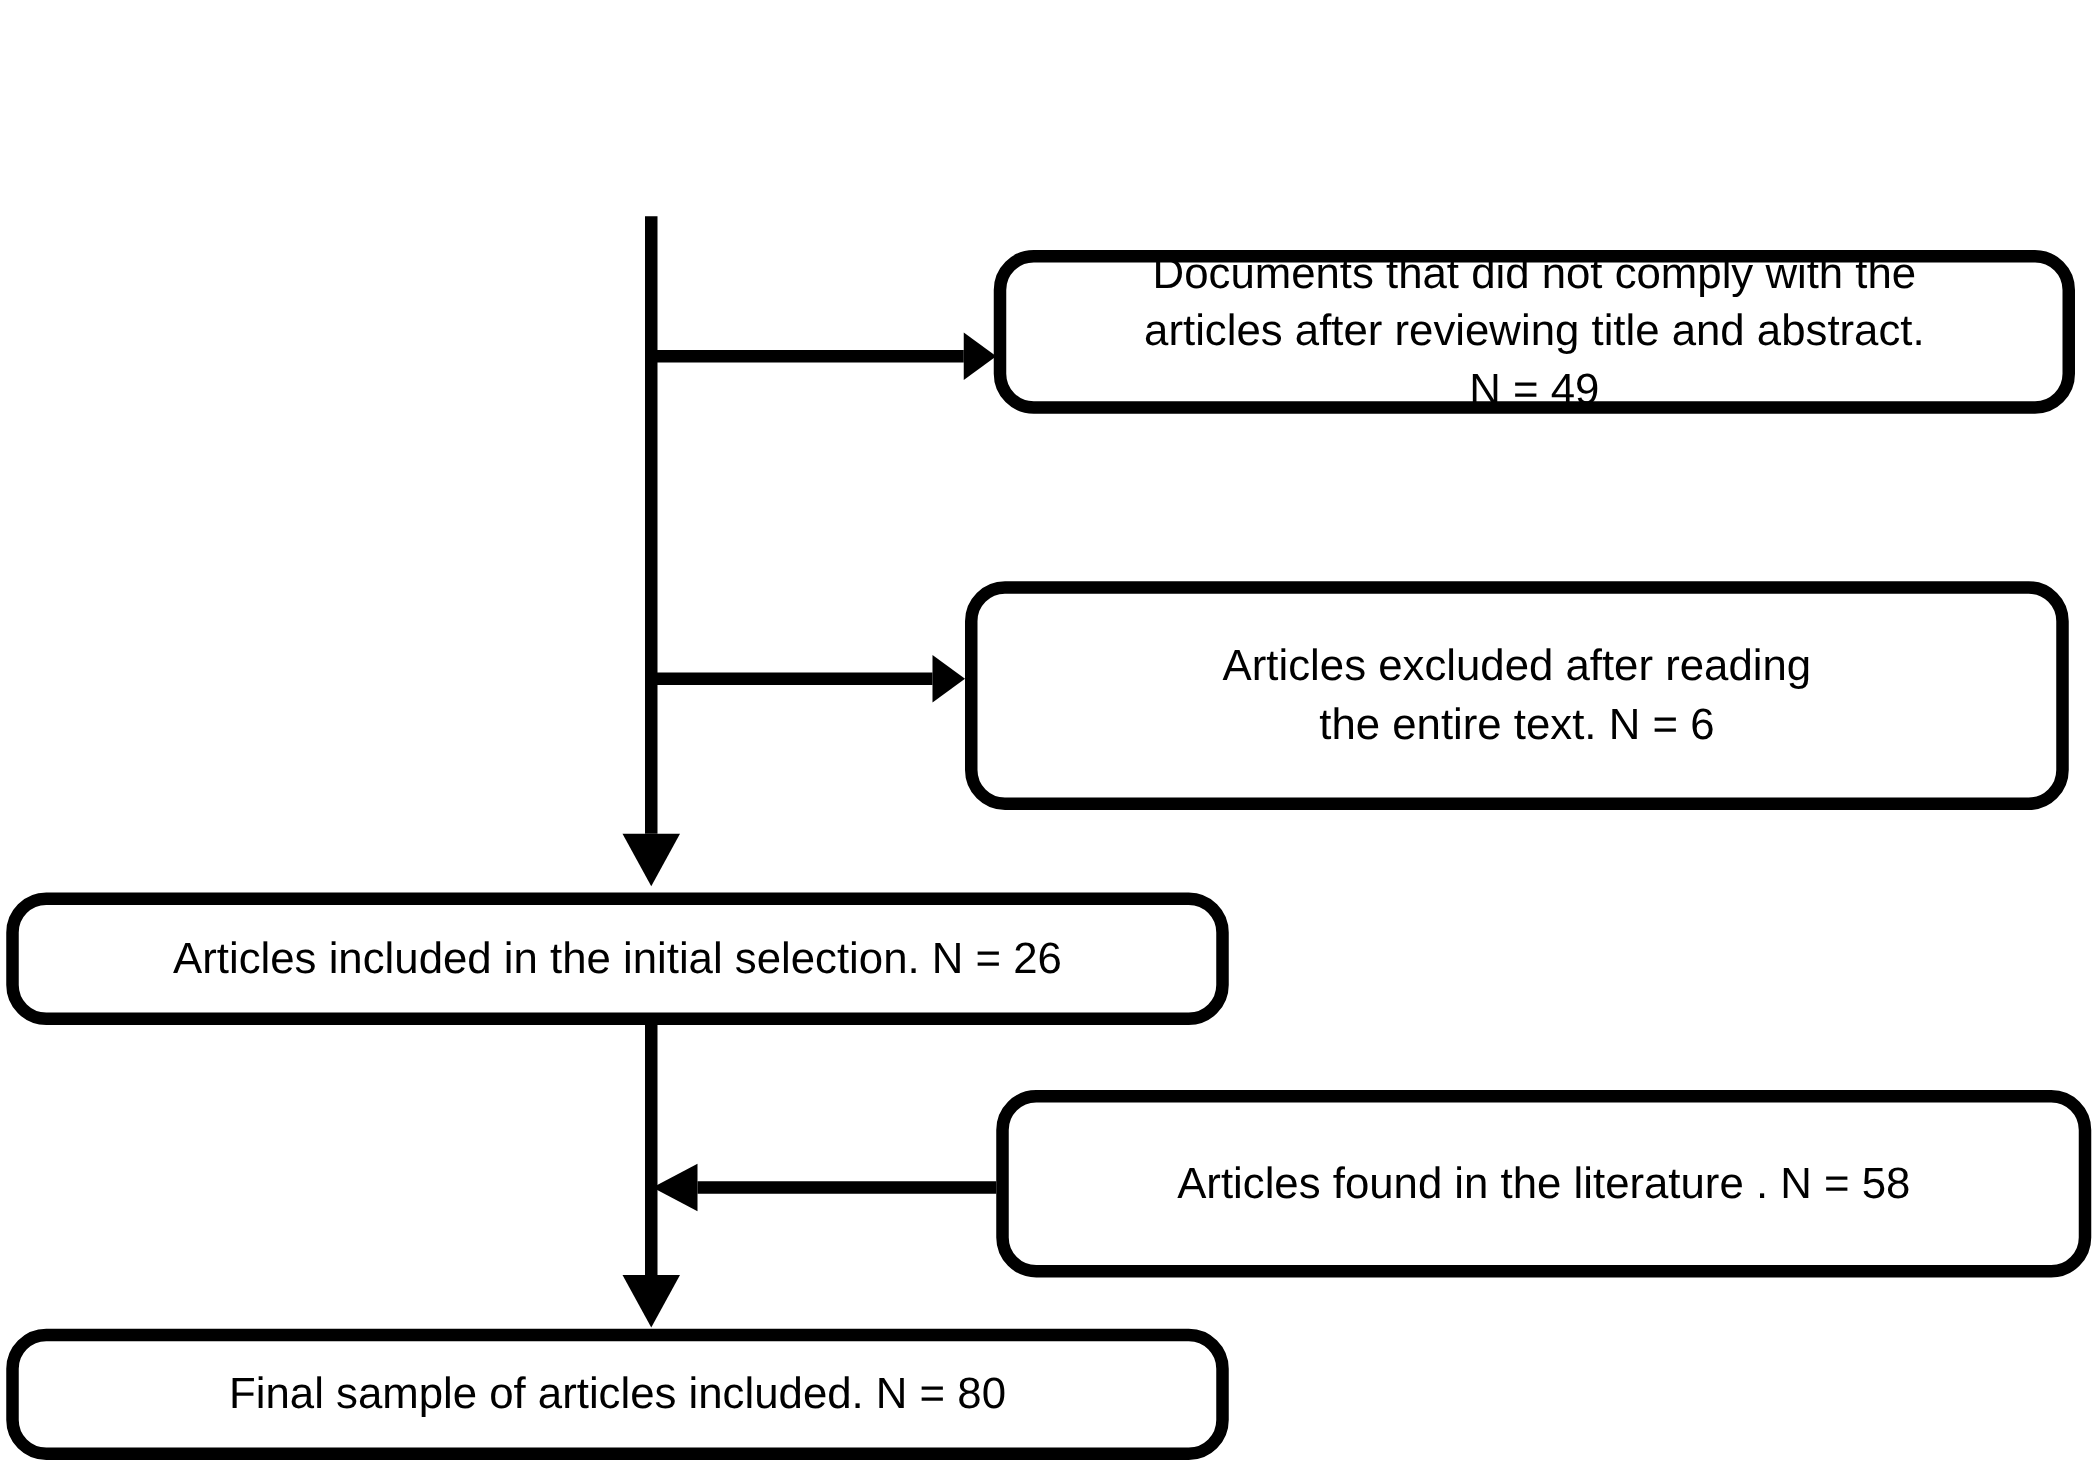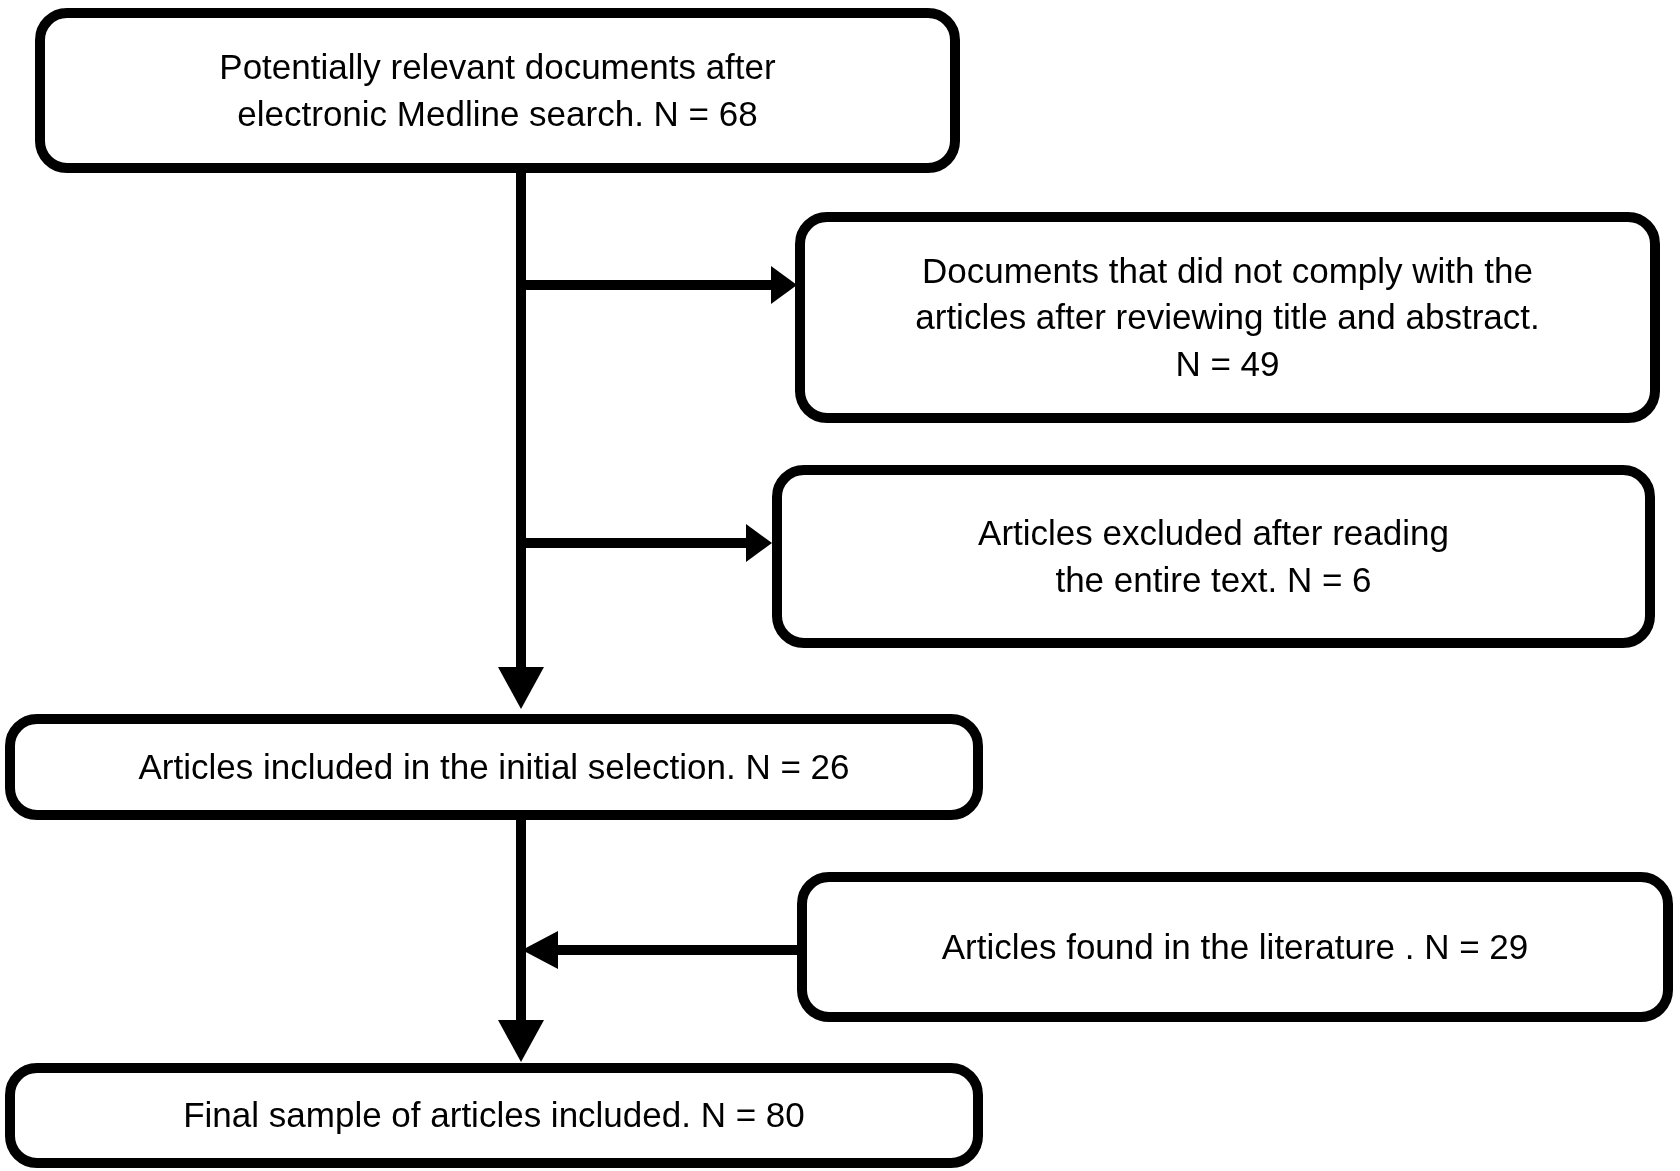--- a/index.html
+++ b/index.html
@@ -45,21 +45,21 @@
     border-left: 26px solid #000000;
   }
   .head-left {
     border-top: 19px solid transparent;
     border-bottom: 19px solid transparent;
     border-right: 36px solid #000000;
   }
 
   
   #box-1 { left: 35px;  top: 8px;    width: 925px; height: 165px; }
-  #box-2 { left: 795px; top: 212px;  width: 865px; height: 211px; }
+  #box-2 { left: 795px; top: 200px;  width: 865px; height: 131px; }
   #box-3 { left: 772px; top: 465px;  width: 883px; height: 183px; }
   #box-4 { left: 5px;   top: 714px;  width: 978px; height: 106px; }
   #box-5 { left: 797px; top: 872px;  width: 876px; height: 150px; }
   #box-6 { left: 5px;   top: 1063px; width: 978px; height: 105px; }
 
   
   #v1       { left: 516px; top: 173px; width: 10px;  height: 494px; }
   #v1-head  { left: 498px; top: 667px; }
   #b1       { left: 521px; top: 280px; width: 250px; height: 10px; }
   #b1-head  { left: 771px; top: 266px; }
@@ -83,41 +83,37 @@
 
   <div class="seg" id="b2"></div>
   <div class="head head-right" id="b2-head"></div>
 
   <div class="seg" id="v2"></div>
   <div class="head head-down" id="v2-head"></div>
 
   <div class="seg" id="b3"></div>
   <div class="head head-left" id="b3-head"></div>
 
-  <div class="fbox" id="box-1">
-    <span>Potentially relevant documents after</span>
-    <span>electronic Medline search. N = 68</span>
-  </div>
 
   <div class="fbox" id="box-2">
     <span>Documents that did not comply with the</span>
     <span>articles after reviewing title and abstract.</span>
     <span>N = 49</span>
   </div>
 
   <div class="fbox" id="box-3">
     <span>Articles excluded after reading</span>
     <span>the entire text. N = 6</span>
   </div>
 
   <div class="fbox" id="box-4">
     <span>Articles included in the initial selection. N = 26</span>
   </div>
 
   <div class="fbox" id="box-5">
-    <span>Articles found in the literature . N = 29</span>
+    <span>Articles found in the literature . N = 58</span>
   </div>
 
   <div class="fbox" id="box-6">
     <span>Final sample of articles included. N = 80</span>
   </div>
 
 </div>
 
 </body></html>

